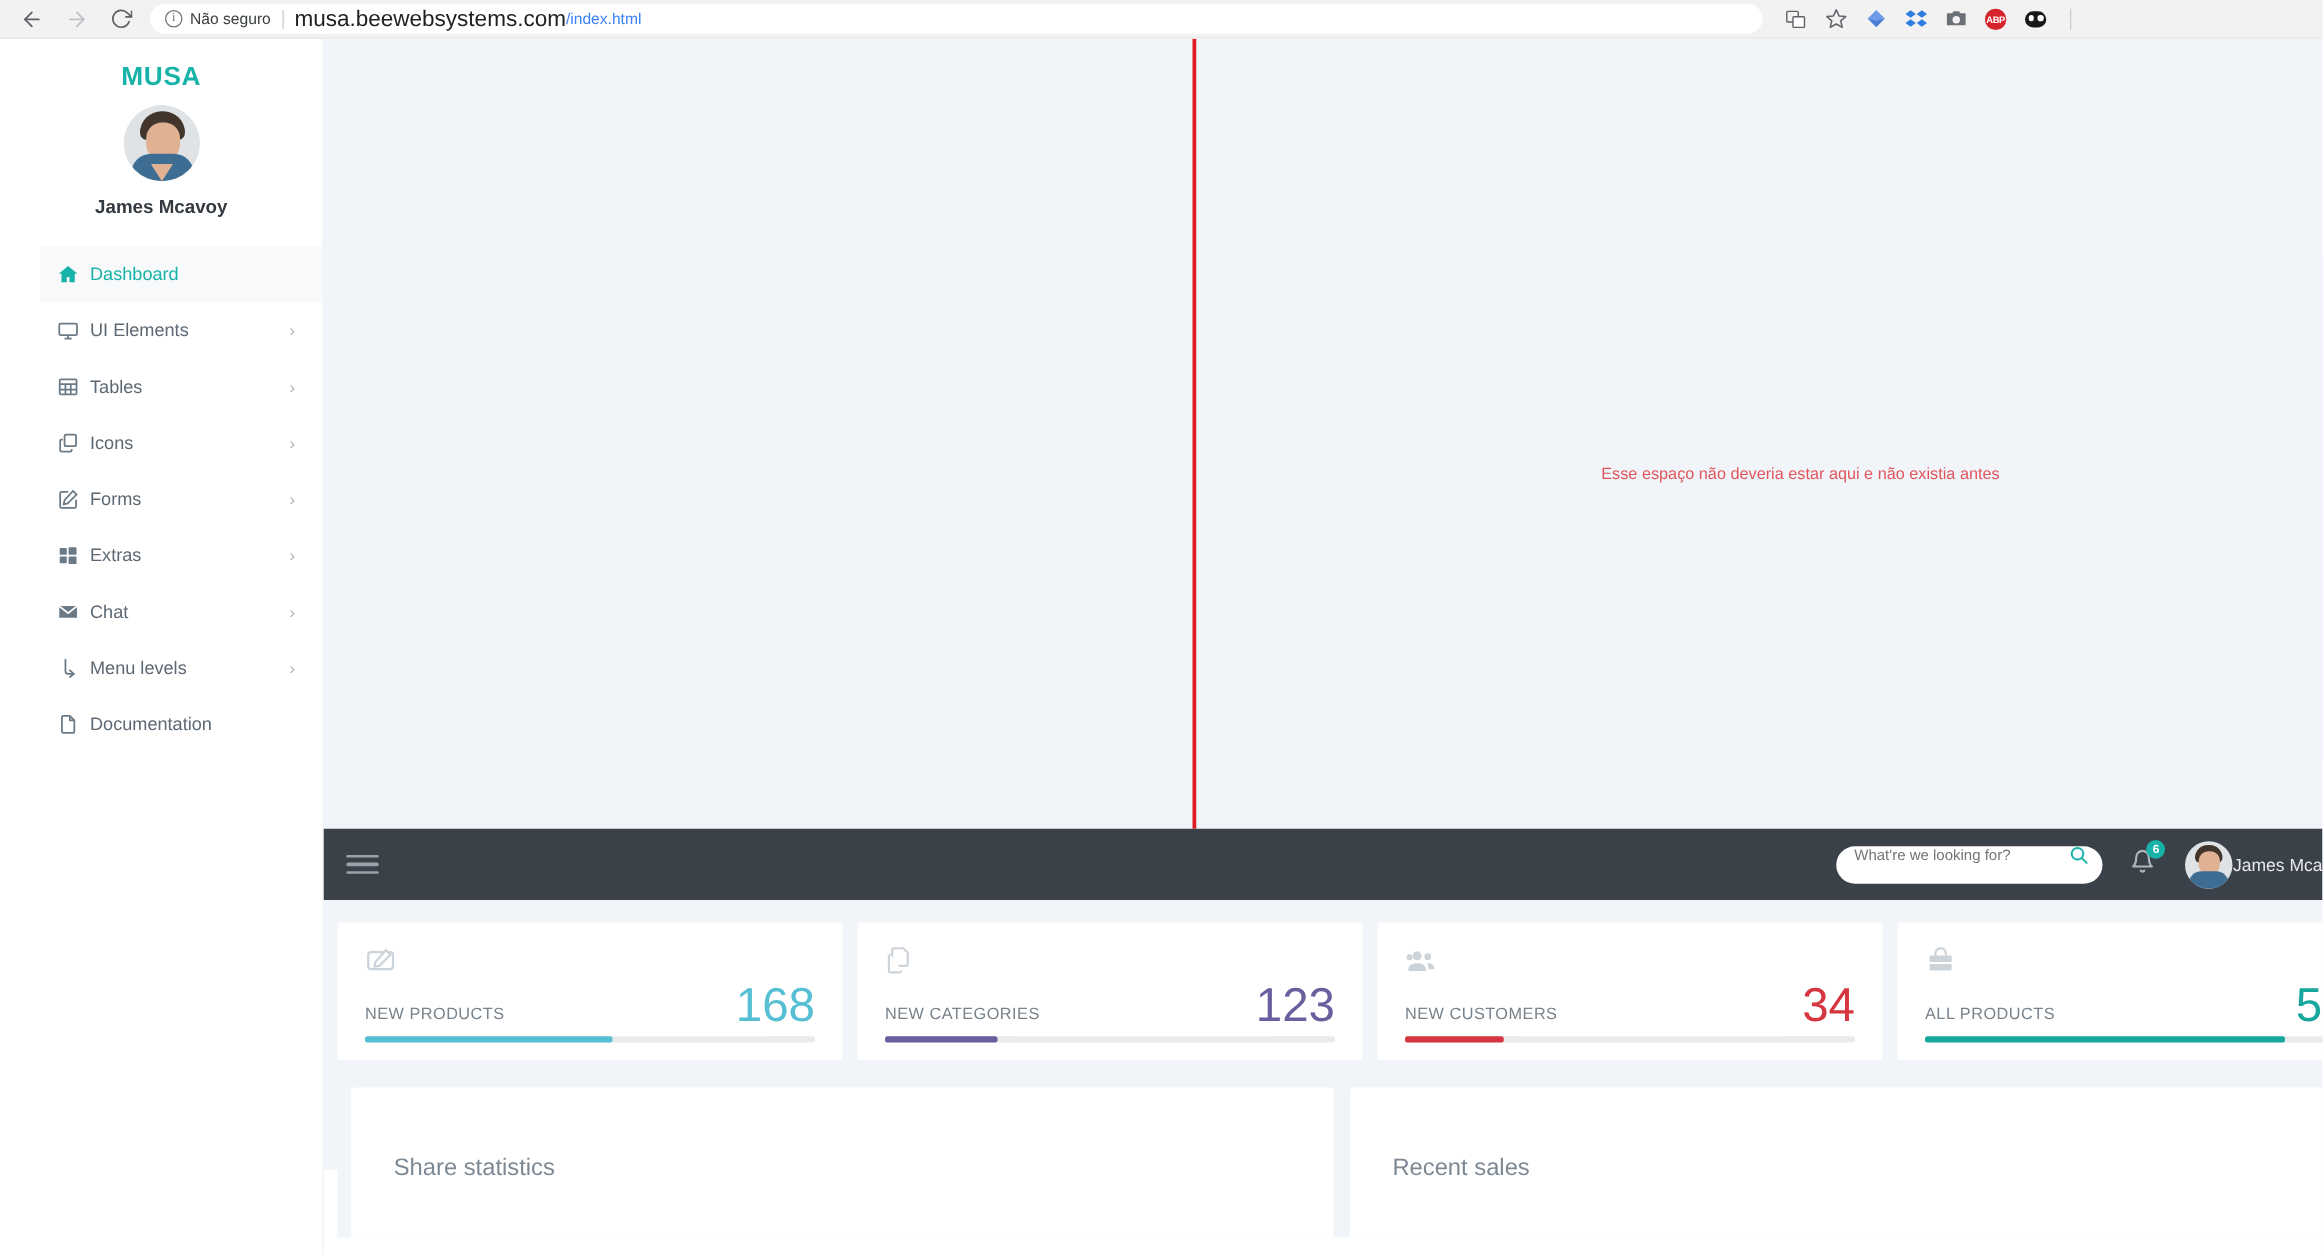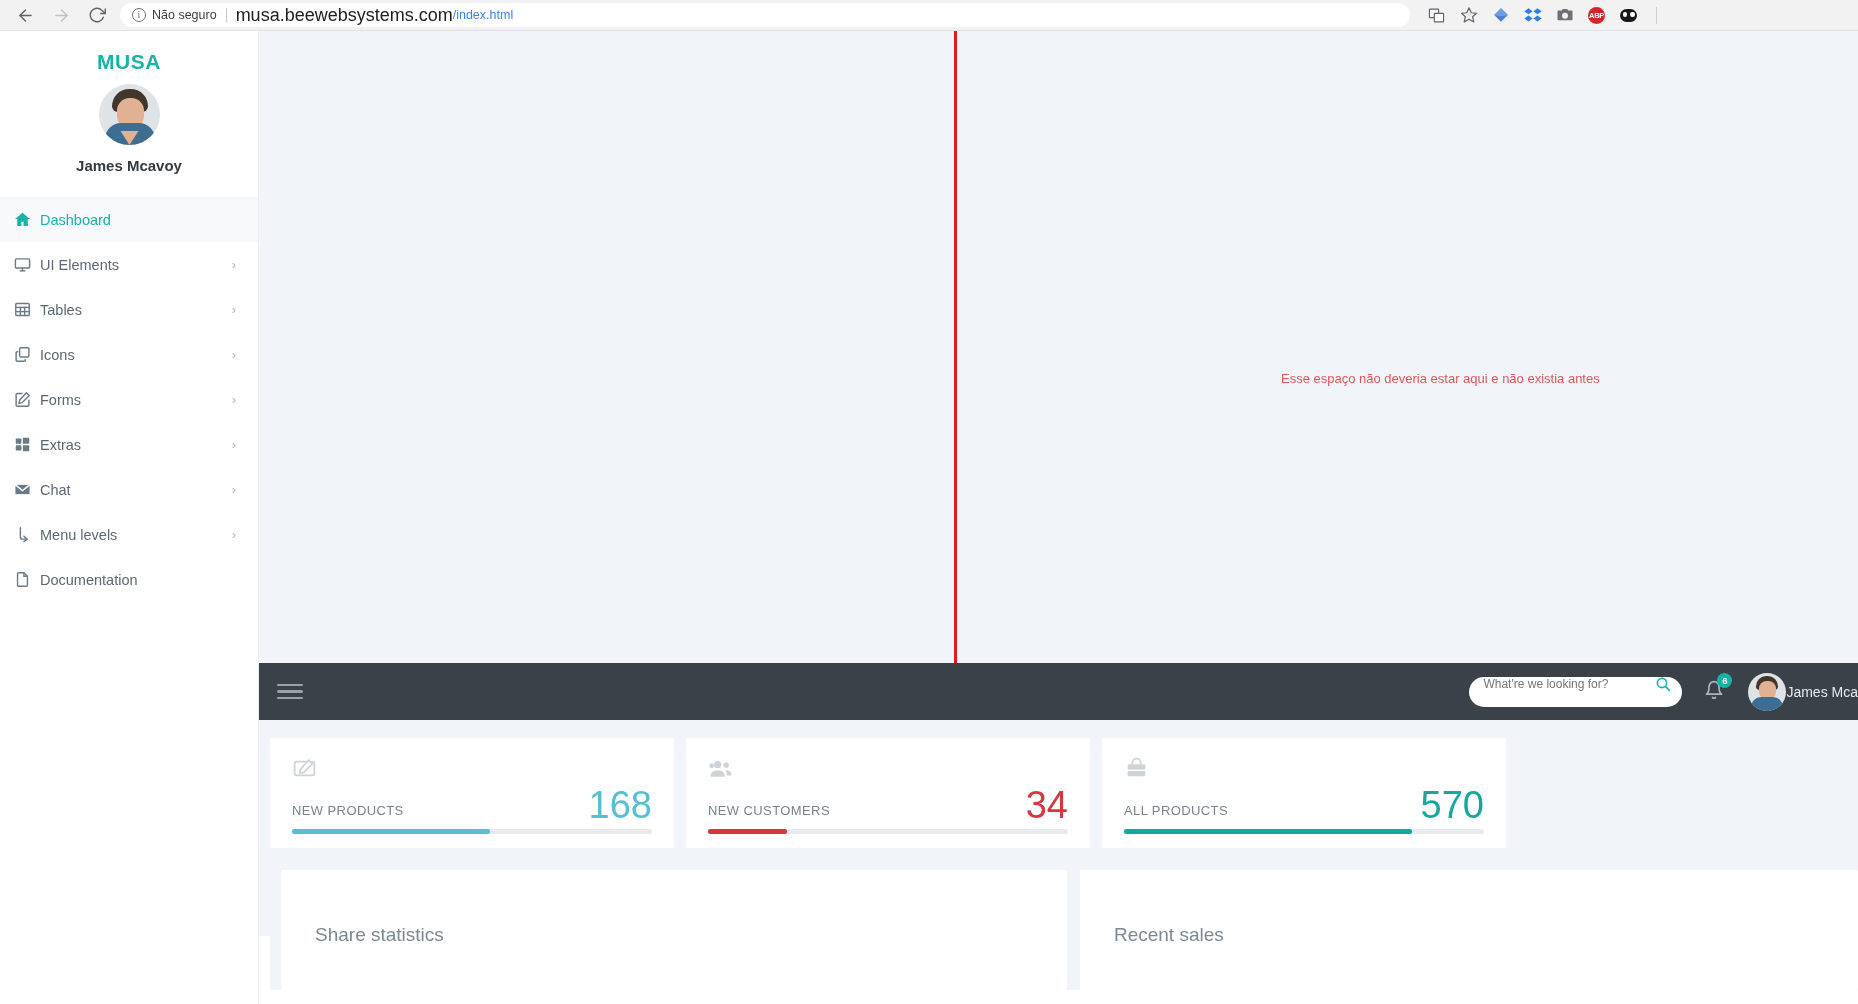--- a/index.html
+++ b/index.html
@@ -118,21 +118,21 @@
   .avatar .collar {
     position: absolute; bottom: 0; left: 22px;
     width: 18px; height: 14px;
     background: #e0b193;
     clip-path: polygon(50% 100%, 0 0, 100% 0);
   }
   .user-name {
     margin-top: 12px; font-size: 15px; font-weight: bold; color: #343a40;
   }
 
-  .nav { margin-top: 23px; }
+  .nav { margin-top: 23px; padding-left: 32px; }
   .nav-item {
     display: flex; align-items: center;
     height: 45px; padding: 0 22px 0 14px;
     color: #5c6873; font-size: 14.5px;
     position: relative;
   }
   .nav-item .ico {
     width: 26px; flex: 0 0 26px;
     display: flex; align-items: center; color: #6a7a87;
   }
@@ -525,20 +525,35 @@
           </div>
           <div class="card-row">
             <div class="card-label">NEW PRODUCTS</div>
             <div class="card-value" style="color:#56bfd4">168</div>
           </div>
           <div class="progress">
             <div style="width:55%;background:#56bfd4"></div>
           </div>
         </div>
 
+        <div class="card">
+          <div class="card-ico">
+            <svg width="25" height="25" viewBox="0 0 24 24" fill="none" stroke="currentColor" stroke-width="1.7">
+                <path d="M7 2.5h7l3.5 3.5v8.5a1.5 1.5 0 0 1-1.5 1.5H7a1.5 1.5 0 0 1-1.5-1.5V4A1.5 1.5 0 0 1 7 2.5z"></path>
+                <path d="M12.5 19.5a1.5 1.5 0 0 1-1.5 1.5H4.5A1.5 1.5 0 0 1 3 19.5V9A1.5 1.5 0 0 1 4.5 7.5" fill="#fff"></path>
+              </svg>
+          </div>
+          <div class="card-row">
+            <div class="card-label">NEW CATEGORIES</div>
+            <div class="card-value" style="color:#6a5f9e">123</div>
+          </div>
+          <div class="progress">
+            <div style="width:25%;background:#6a5f9e"></div>
+          </div>
+        </div>
 
         <div class="card">
           <div class="card-ico">
             <svg width="26" height="26" viewBox="0 0 24 24" fill="currentColor">
                 <circle cx="9" cy="8" r="3.3"></circle>
                 <circle cx="16.8" cy="8.6" r="2.5"></circle>
                 <circle cx="3.4" cy="9" r="2.2"></circle>
                 <path d="M2.5 18c0-3 3-4.6 6.5-4.6S15.5 15 15.5 18v1.2h-13z"></path>
                 <path d="M16.2 13.2c3 0 5.3 1.4 5.3 3.6v1.1h-4.3v-1.5c0-1.2-.4-2.3-1-3.2z"></path>
               </svg>

